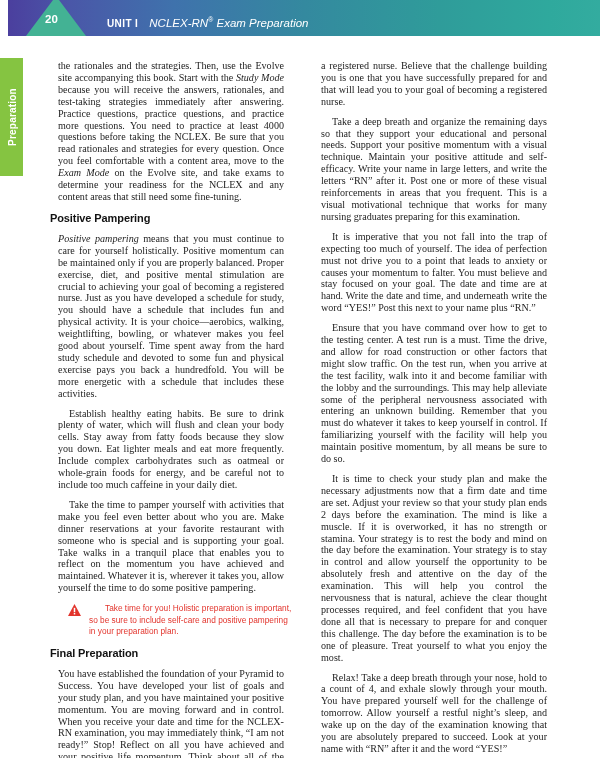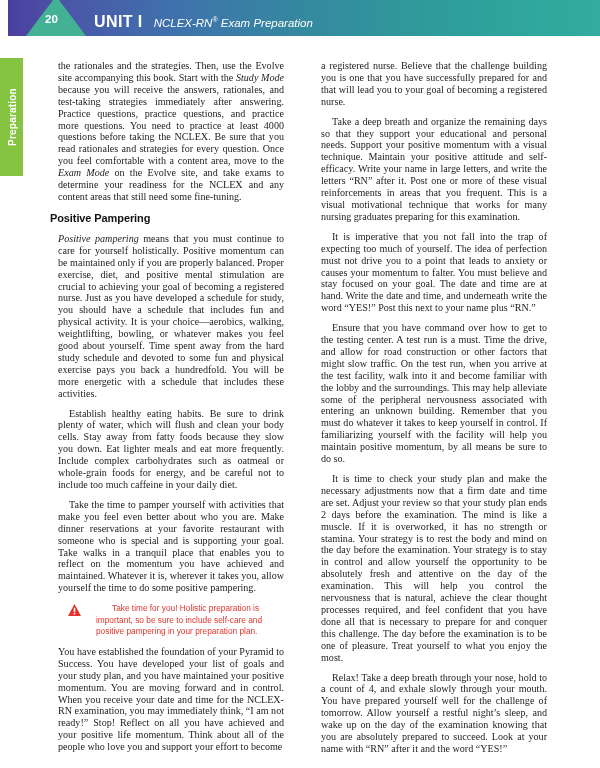--- a/index.html
+++ b/index.html
@@ -58,22 +58,23 @@
     position: absolute;
     left: 86px;
     top: 13px;
     color: #ffffff;
     white-space: nowrap;
     z-index: 3;
   }
   .header-unit {
     font-family: "Liberation Sans", "DejaVu Sans", sans-serif;
     font-weight: bold;
-    font-size: 16px;
+    font-size: 10px;
     letter-spacing: 0.4px;
+    margin-left: 13px;
   }
   .header-title {
     font-family: Liberation Sans, sans-serif;
     font-style: italic;
     font-size: 11.5px;
     margin-left: 11px;
   }
   .header-title sup {
     font-size: 7px;
     vertical-align: super;
@@ -154,21 +155,21 @@
   }
   .alert-icon {
     position: absolute;
     left: 18px;
     top: 1px;
     width: 13px;
     height: 12px;
   }
   .alert-text {
     display: block;
-    margin-left: 28px;
+    margin-left: 21px;
     color: #e2342c;
     font-family: "Liberation Sans", "DejaVu Sans", sans-serif;
     font-size: 8.3px;
     line-height: 11.6px;
     text-indent: 16px;
   }
 </style>
 </head>
 <body>
 
@@ -200,20 +201,21 @@
 
     <div class="alert-box">
       <svg class="alert-icon" viewBox="0 0 24 22">
         <polygon points="12,0 24,22 0,22" fill="#e2342c"></polygon>
         <rect x="10.6" y="7" width="2.8" height="8" fill="#ffffff"></rect>
         <rect x="10.6" y="16.4" width="2.8" height="2.8" fill="#ffffff"></rect>
       </svg>
       <span class="alert-text">Take time for you! Holistic preparation is important, so be sure to include self-care and positive pampering in your preparation plan.</span>
     </div>
 
+    <h2>Final Preparation</h2>
 
     <p>You have established the foundation of your Pyramid to Success. You have developed your list of goals and your study plan, and you have maintained your positive momentum. You are moving forward and in control. When you receive your date and time for the NCLEX-RN examination, you may immediately think, “I am not ready!” Stop! Reflect on all you have achieved and your positive life momentum. Think about all of the people who love you and support your effort to become</p>
   </div>
 
   <div class="column">
 
     <p>a registered nurse. Believe that the challenge building you is one that you have successfully prepared for and that will lead you to your goal of becoming a registered nurse.</p>
     <p class="indent">Take a deep breath and organize the remaining days so that they support your educational and personal needs. Support your positive momentum with a visual technique. Maintain your positive attitude and self-efficacy. Write your name in large letters, and write the letters “RN” after it. Post one or more of these visual reinforcements in areas that you frequent. This is a visual motivational technique that works for many nursing graduates preparing for this examination.</p>
     <p class="indent">It is imperative that you not fall into the trap of expecting too much of yourself. The idea of perfection must not drive you to a point that leads to anxiety or causes your momentum to falter. You must believe and stay focused on your goal. The date and time are at hand. Write the date and time, and underneath write the word “YES!” Post this next to your name plus “RN.”</p>
     <p class="indent">Ensure that you have command over how to get to the testing center. A test run is a must. Time the drive, and allow for road construction or other factors that might slow traffic. On the test run, when you arrive at the test facility, walk into it and become familiar with the lobby and the surroundings. This may help alleviate some of the peripheral nervousness associated with entering an unknown building. Remember that you must do whatever it takes to keep yourself in control. If familiarizing yourself with the facility will help you maintain positive momentum, by all means be sure to do so.</p>

